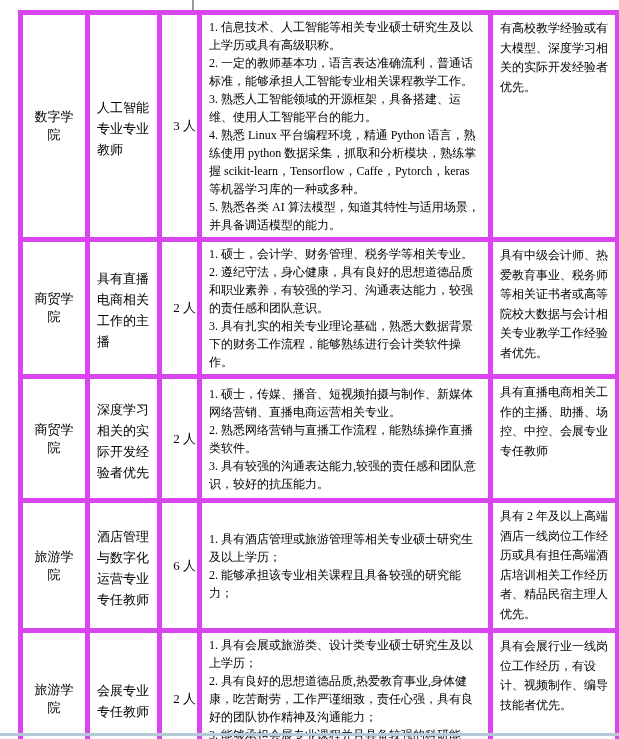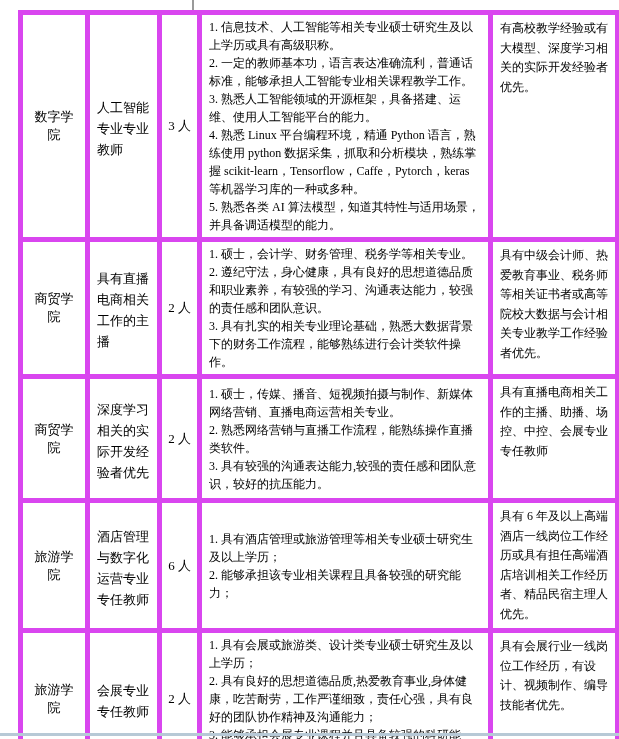--- a/index.html
+++ b/index.html
@@ -47,21 +47,21 @@
     padding:8px;
   }
   td.c-pos{
     text-align:left;
     vertical-align:middle;
     font-size:13px;
     line-height:21px;
     padding:6px 5px 2px 7px;
   }
   td.c-count{
-    text-align:center;
+    text-align:right;
     vertical-align:middle;
     font-size:13px;
     margin-left:22px;
   }
   td.c-req{
     text-align:left;
     vertical-align:middle;
     font-size:12px;
     line-height:18px;
     padding:3px 5px 3px 7px;
@@ -119,21 +119,21 @@
 2. 熟悉网络营销与直播工作流程，能熟练操作直播类软件。
 3. 具有较强的沟通表达能力,较强的责任感和团队意识，较好的抗压能力。</td>
         <td class="c-pri">具有直播电商相关工作的主播、助播、场控、中控、会展专业专任教师</td>
       </tr>
       <tr style="height:106px">
         <td class="c-college">旅游学院</td>
         <td class="c-pos">酒店管理与数字化运营专业专任教师</td>
         <td class="c-count">6 人</td>
         <td class="c-req">1. 具有酒店管理或旅游管理等相关专业硕士研究生及以上学历；
 2. 能够承担该专业相关课程且具备较强的研究能力；</td>
-        <td class="c-pri">具有 6 年及以上高端酒店一线岗位工作经历或具有担任高端酒店培训相关工作经历者、精品民宿主理人优先。</td>
+        <td class="c-pri">具有 2 年及以上高端酒店一线岗位工作经历或具有担任高端酒店培训相关工作经历者、精品民宿主理人优先。</td>
       </tr>
       <tr style="height:130px">
         <td class="c-college">旅游学院</td>
         <td class="c-pos">会展专业专任教师</td>
         <td class="c-count">2 人</td>
         <td class="c-req">1. 具有会展或旅游类、设计类专业硕士研究生及以上学历；
 2. 具有良好的思想道德品质,热爱教育事业,身体健康，吃苦耐劳，工作严谨细致，责任心强，具有良好的团队协作精神及沟通能力；
 3. 能够承担会展专业课程并且具备较强的科研能力；</td>
         <td class="c-pri">具有会展行业一线岗位工作经历，有设计、视频制作、编导技能者优先。</td>
       </tr>

